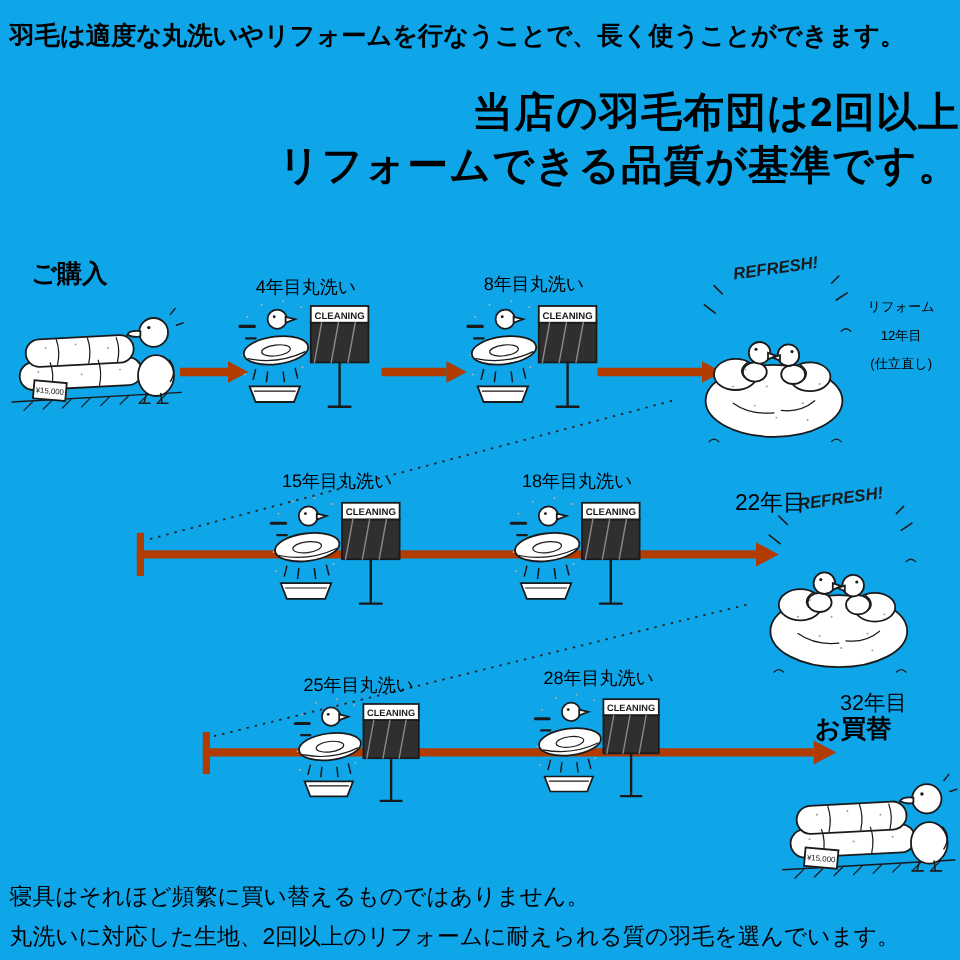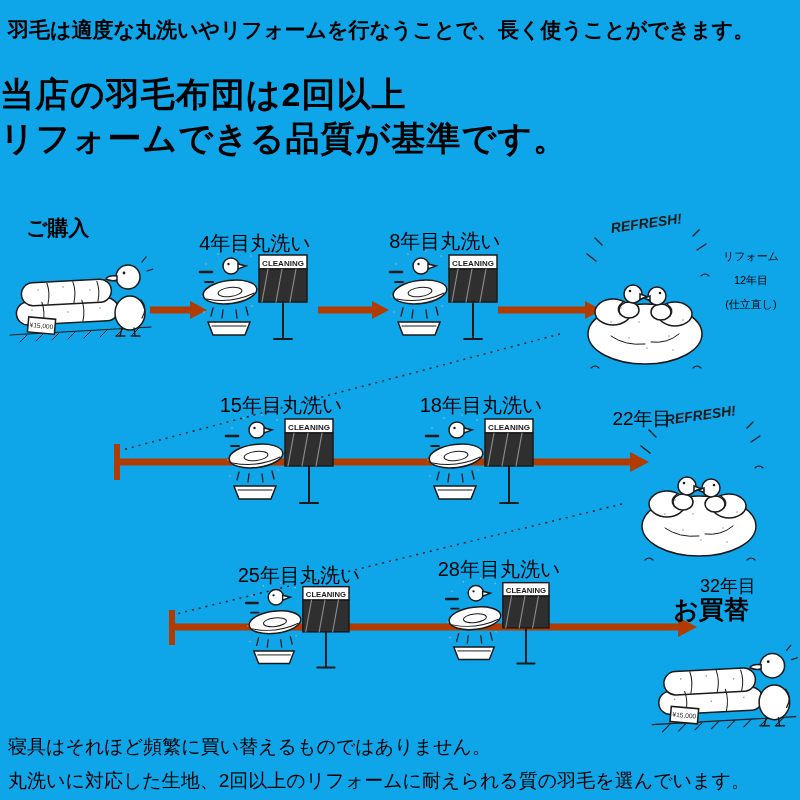--- a/index.html
+++ b/index.html
@@ -3,38 +3,38 @@
 <meta charset="utf-8">
 <style>
   * { margin:0; padding:0; box-sizing:border-box; }
   html,body { width:800px; height:800px; background:#fff; color:#000;
               font-family:"Liberation Sans","DejaVu Sans",sans-serif; }
   .canvas { position:relative; width:800px; height:800px; background:#0ea5e9; overflow:hidden; }
 
   .top-note { position:absolute; left:8px; top:16px; width:792px; font-size:21px;
               font-weight:600; white-space:nowrap; letter-spacing:0; }
 
-  .heading { position:absolute; left:0; top:72px; width:800px; text-align:left;
+  .heading { position:absolute; left:0; top:72px; width:800px; text-align:right;
              font-weight:bold; font-size:34px; line-height:44px; letter-spacing:1px; }
 
   .purchase-label { position:absolute; left:26px; top:214px; font-size:21px; font-weight:bold; }
 
-  .step-label { position:absolute; font-size:20px; text-align:center; white-space:nowrap; }
+  .step-label { position:absolute; font-size:15px; text-align:center; white-space:nowrap; }
   .lbl-w1a { left:188px; top:230px; width:134px; }
   .lbl-w1b { left:378px; top:228px; width:134px; }
   .lbl-w2a { left:212px; top:392px; width:138px; }
   .lbl-w2b { left:412px; top:392px; width:138px;text-align:center; }
   .lbl-w3a { left:230px; top:562px; width:138px; }
   .lbl-w3b { left:430px; top:556px; width:138px; }
 
   .end-labels-1 { position:absolute; left:704px; top:244px; width:94px; text-align:center;
                   font-size:11px; line-height:24px; }
   .lbl-22 { position:absolute; left:600px; top:406px; width:84px; font-size:19px; text-align:center; }
   .lbl-32 { position:absolute; left:664px; top:574px; width:92px; font-size:18px; text-align:right; }
-  .lbl-kaikae { position:absolute; left:658px; top:593px; width:106px; font-size:25px;
+  .lbl-kaikae { position:absolute; left:658px; top:593px; width:106px; font-size:21px;
                 font-weight:bold; text-align:center; }
 
   .footer-line { position:absolute; left:8px; font-size:19px; white-space:nowrap;margin-top:16px; }
   .footer-1 { top:718px; }
   .footer-2 { top:752px; }
 
   .arrows { position:absolute; left:0; top:0; width:800px; height:800px; }
   .arrow-line { stroke: var(--color-arrow, #b23b00); stroke-width:7; }
   .arrow-tick { stroke: var(--color-arrow, #b23b00); stroke-width:6; }
   .arrow-head { fill: var(--color-arrow, #b23b00); }

